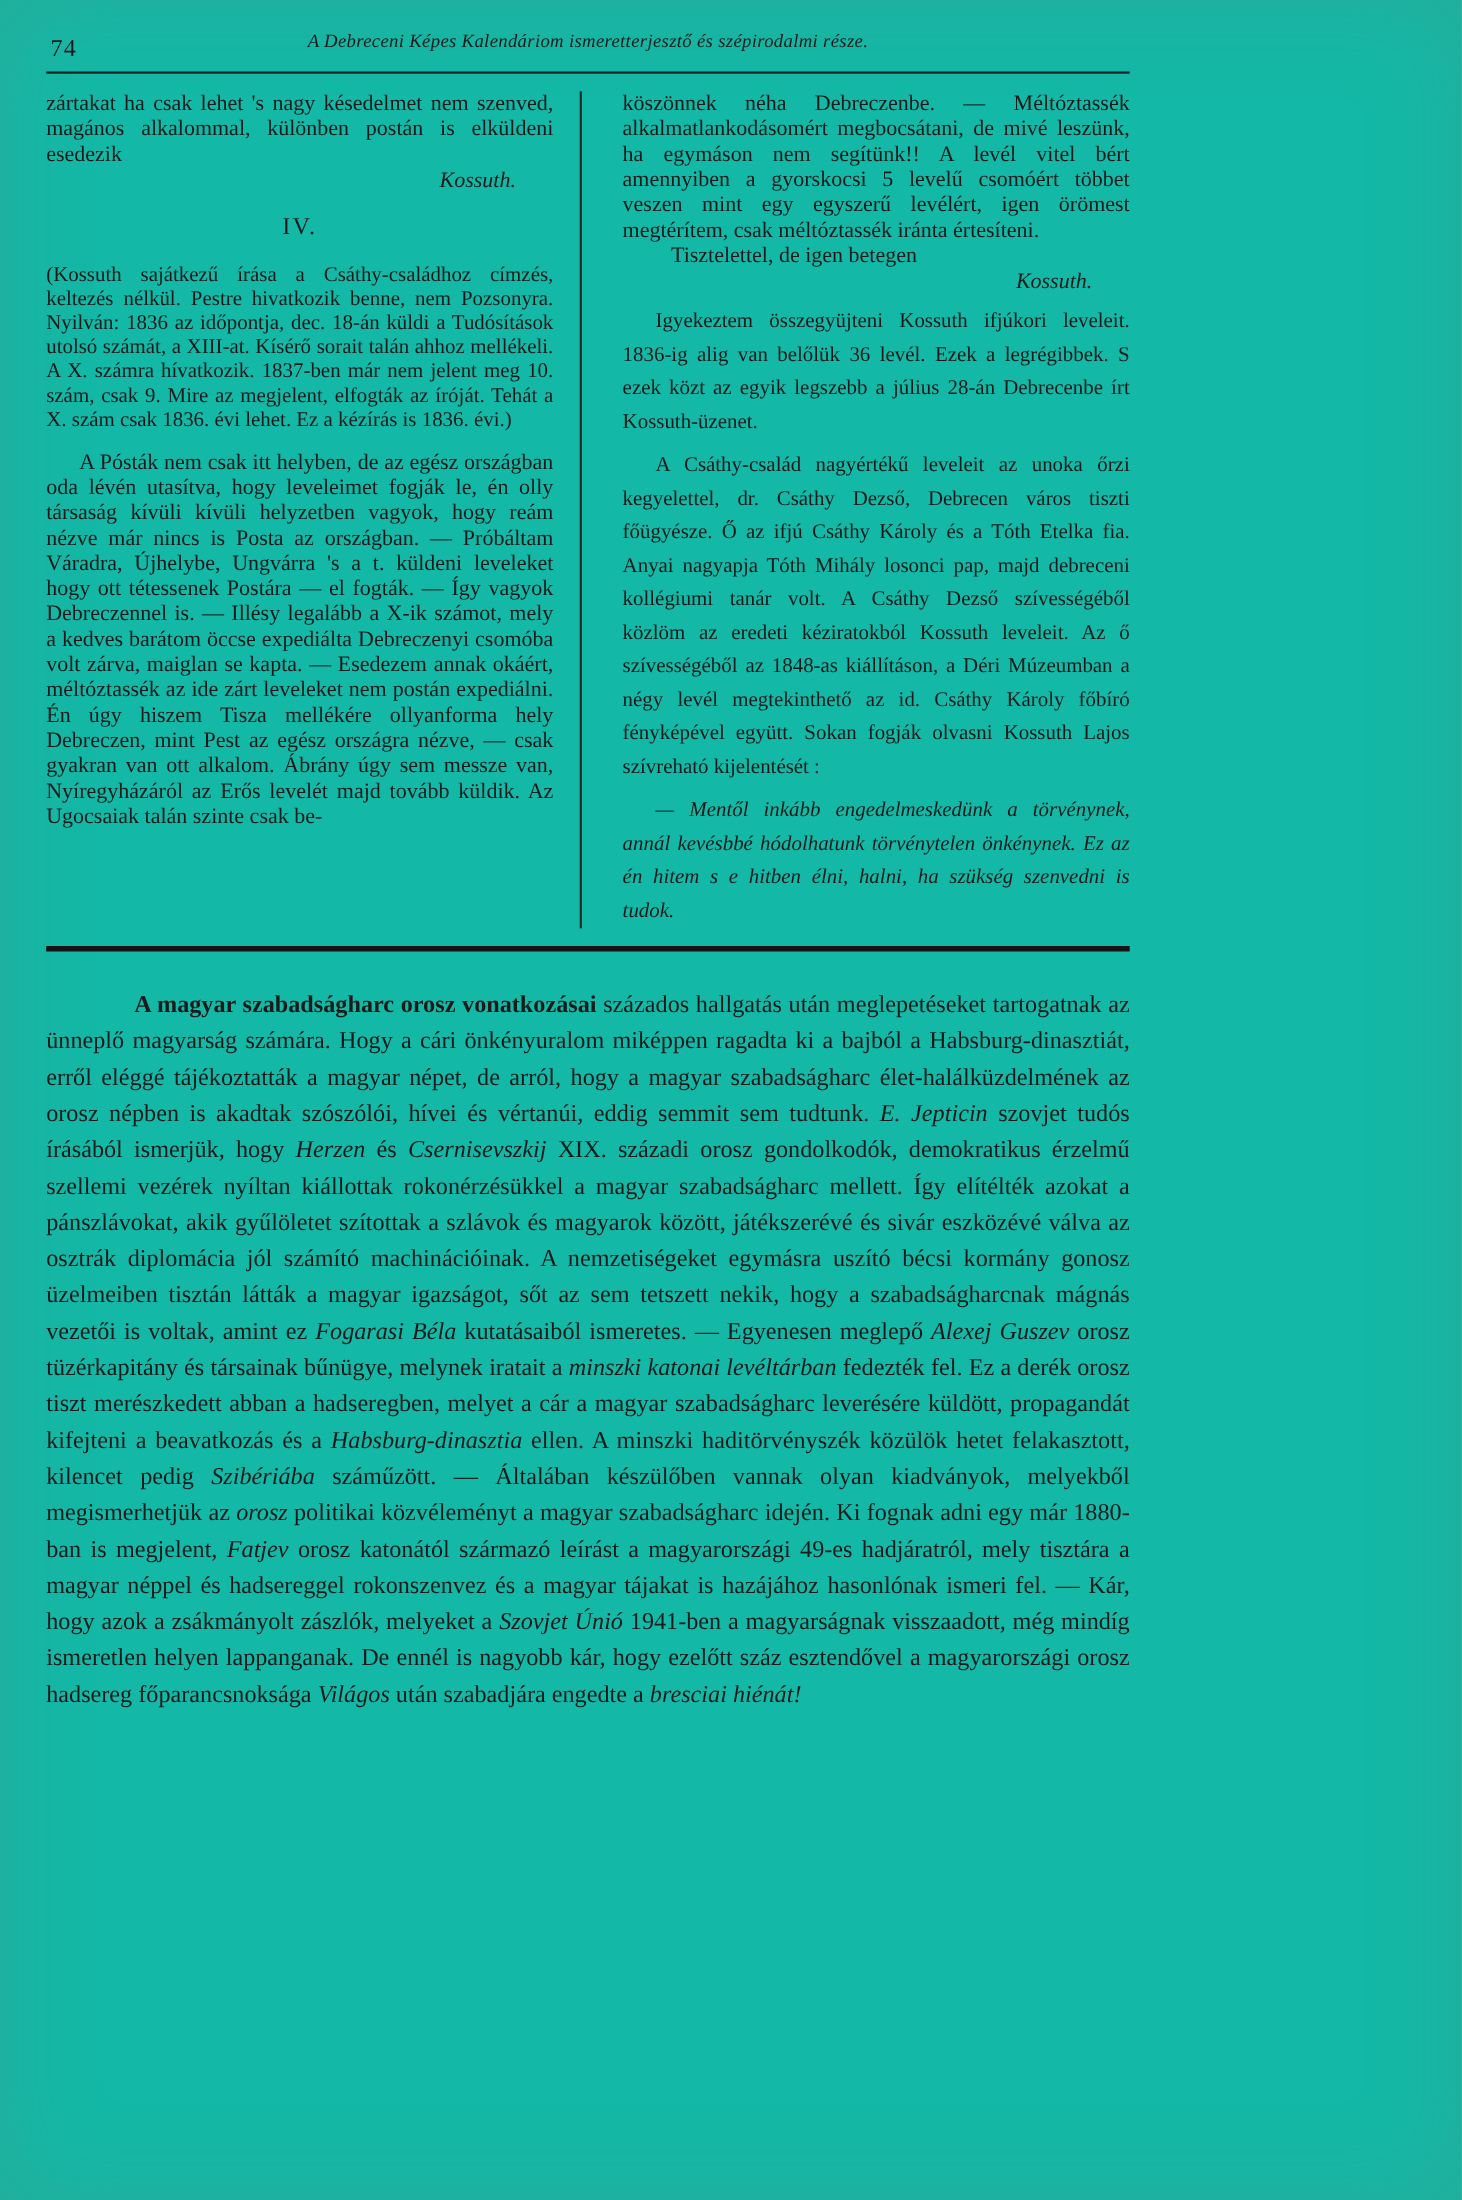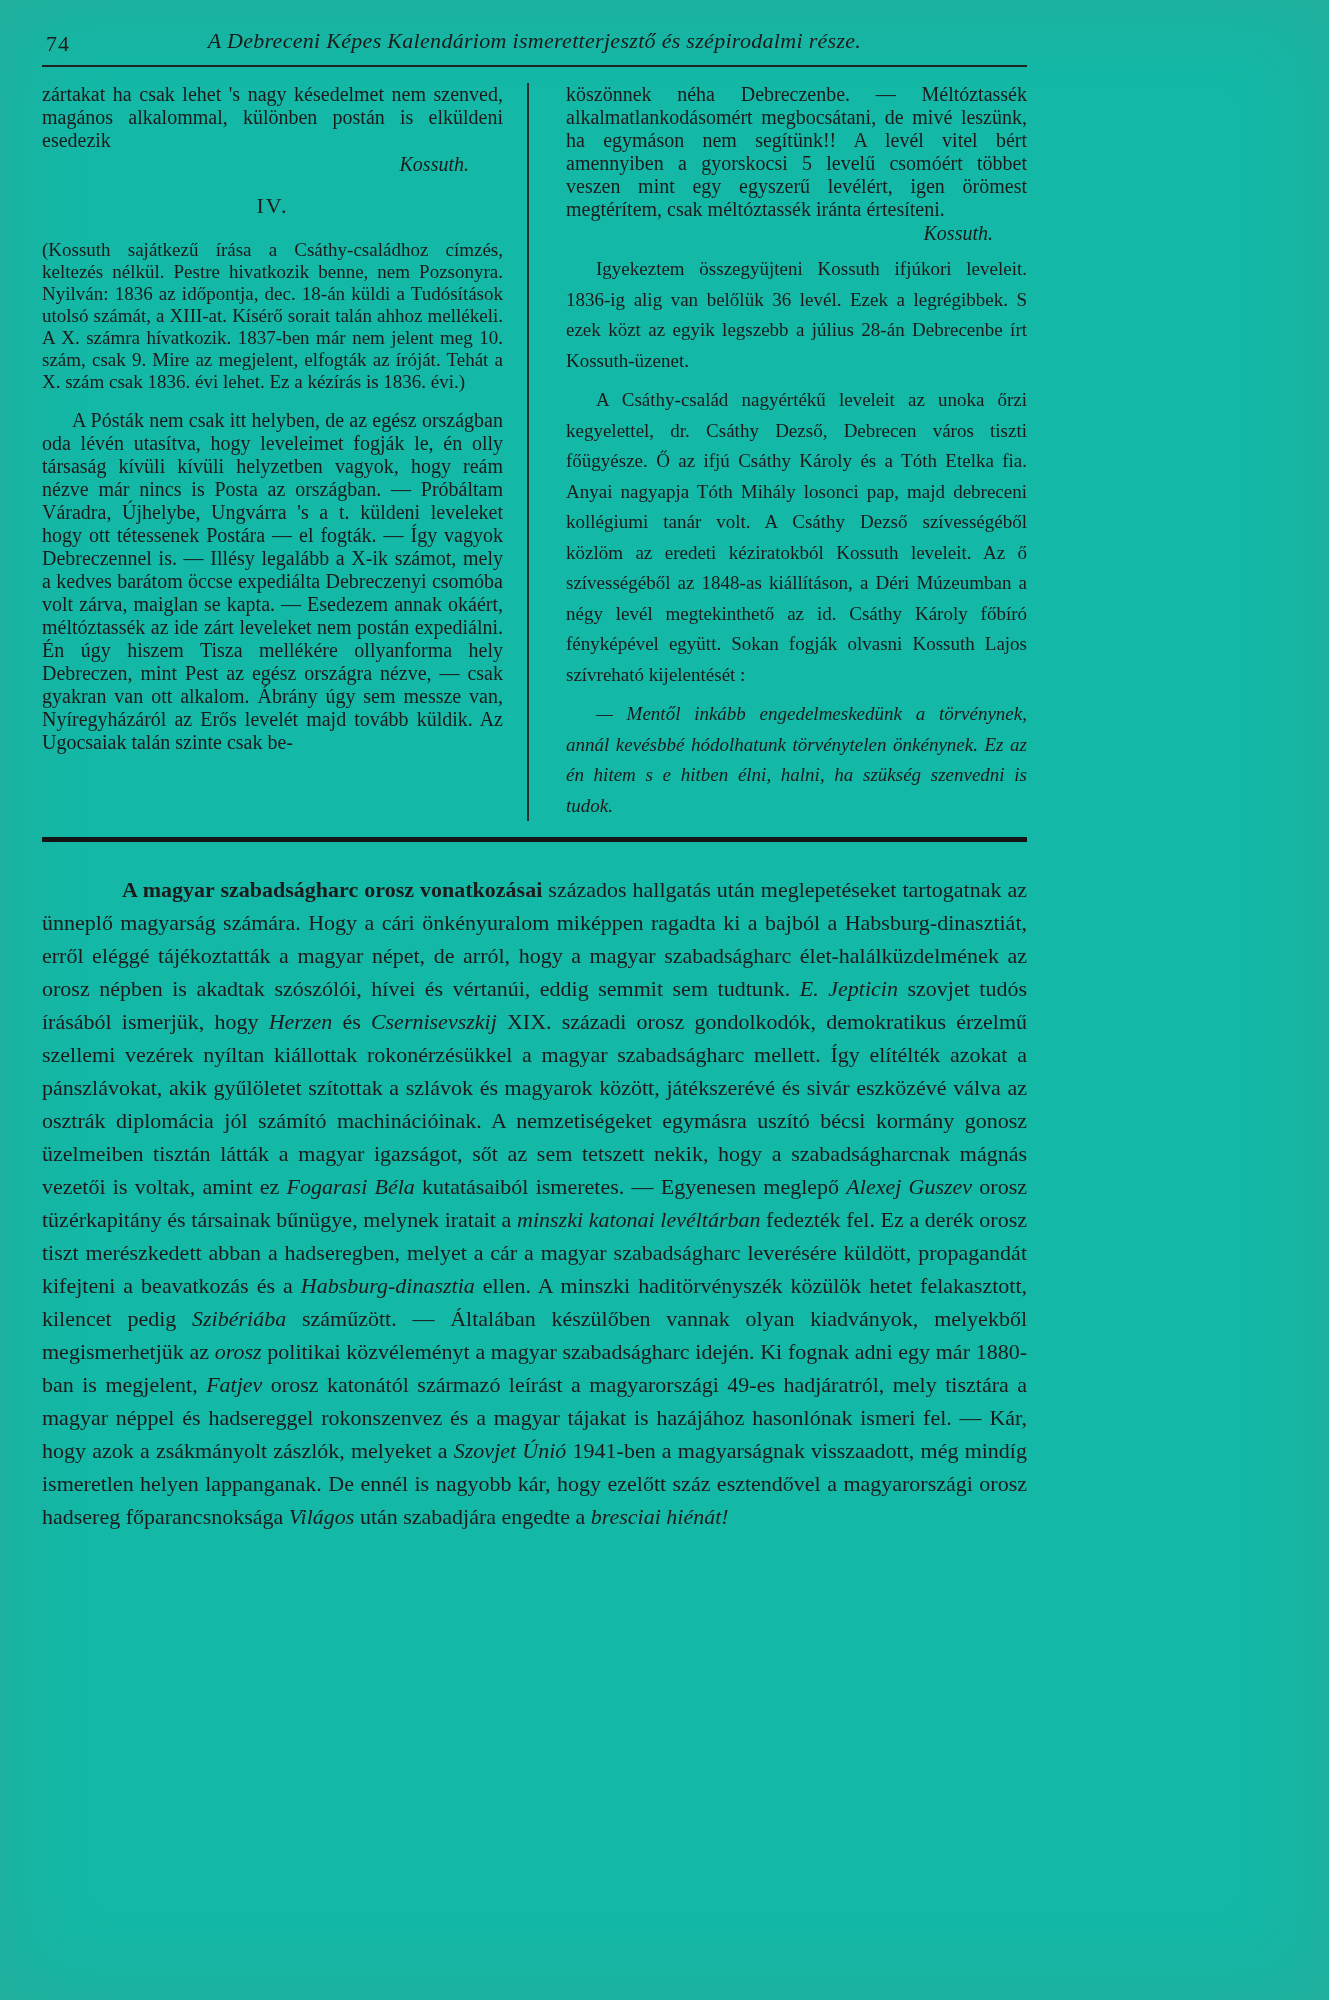--- a/index.html
+++ b/index.html
@@ -10,21 +10,21 @@
     background:#14b8a6;
     color:#1b1b1b;
     font-family:"Liberation Serif","DejaVu Serif",serif;
     overflow:hidden;
     box-shadow:inset 0 0 90px rgba(120,115,100,0.18);
   }
   .content { position:absolute; left:42px; top:28px; width:985px; }
 
   .page-header { position:relative; height:34px; }
   .page-num { position:absolute; left:4px; top:3px; font-size:22px; letter-spacing:1px; }
-  .running-title { display:block; text-align:center; font-style:italic; font-size:22px; letter-spacing:0.3px; }
+  .running-title { display:block; text-align:center; font-style:italic; font-size:17px; letter-spacing:0.3px; }
   .header-rule { border-bottom:2px solid #222; margin-top:3px; }
 
   .columns { display:flex; align-items:stretch; margin-top:16px; }
   .col { flex:1 1 0; text-align:justify; }
   .col-left  { padding-right:24px; font-size:20px; line-height:23px; }
   .col-right { padding-left:37px; font-size:20px; line-height:23px; }
   .col-divider { width:2px; background:#2c2c2c; }
 
   p { text-align:justify; }
   .p-body {}
@@ -59,20 +59,21 @@
       <div class="col col-left">
           <p class="p-body"><span>zártakat ha csak lehet 's nagy késedelmet nem szenved, magános alkalommal, különben postán is elküldeni esedezik</span></p>
           <p class="p-sig"><span class="it">Kossuth.</span></p>
           <p class="p-head"><span>IV.</span></p>
           <p class="p-note"><span>(Kossuth sajátkezű írása a Csáthy-családhoz címzés, keltezés nélkül. Pestre hivatkozik benne, nem Pozsonyra. Nyilván: 1836 az időpontja, dec. 18-án küldi a Tudósítások utolsó számát, a XIII-at. Kísérő sorait talán ahhoz mellékeli. A X. számra hívatkozik. 1837-ben már nem jelent meg 10. szám, csak 9. Mire az megjelent, elfogták az íróját. Tehát a X. szám csak 1836. évi lehet. Ez a kézírás is 1836. évi.)</span></p>
           <p class="p-body indent"><span>A Pósták nem csak itt helyben, de az egész országban oda lévén utasítva, hogy leveleimet fogják le, én olly társaság kívüli kívüli helyzetben vagyok, hogy reám nézve már nincs is Posta az országban. — Próbáltam Váradra, Újhelybe, Ungvárra 's a t. küldeni leveleket hogy ott tétessenek Postára — el fogták. — Így vagyok Debreczennel is. — Illésy legalább a X-ik számot, mely a kedves barátom öccse expediálta Debreczenyi csomóba volt zárva, maiglan se kapta. — Esedezem annak okáért, méltóztassék az ide zárt leveleket nem postán expediálni. Én úgy hiszem Tisza mellékére ollyanforma hely Debreczen, mint Pest az egész országra nézve, — csak gyakran van ott alkalom. Ábrány úgy sem messze van, Nyíregyházáról az Erős levelét majd tovább küldik. Az Ugocsaiak talán szinte csak be-</span></p>
         </div>
       <div class="col-divider"></div>
       <div class="col col-right">
           <p class="p-body"><span>köszönnek néha Debreczenbe. — Méltóztassék alkalmatlankodásomért megbocsátani, de mivé leszünk, ha egymáson nem segítünk!! A levél vitel bért amennyiben a gyorskocsi 5 levelű csomóért többet veszen mint egy egyszerű levélért, igen örömest megtérítem, csak méltóztassék iránta értesíteni.</span></p>
+          <p class="p-closing"><span>Tisztelettel, de igen betegen</span></p>
           <p class="p-sig"><span class="it">Kossuth.</span></p>
           <p class="p-large indent"><span>Igyekeztem összegyüjteni Kossuth ifjúkori leveleit. 1836-ig alig van belőlük 36 levél. Ezek a legrégibbek. S ezek közt az egyik legszebb a július 28-án Debrecenbe írt Kossuth-üzenet.</span></p>
           <p class="p-large indent"><span>A Csáthy-család nagyértékű leveleit az unoka őrzi kegyelettel, dr. Csáthy Dezső, Debrecen város tiszti főügyésze. Ő az ifjú Csáthy Károly és a Tóth Etelka fia. Anyai nagyapja Tóth Mihály losonci pap, majd debreceni kollégiumi tanár volt. A Csáthy Dezső szívességéből közlöm az eredeti kéziratokból Kossuth leveleit. Az ő szívességéből az 1848-as kiállításon, a Déri Múzeumban a négy levél megtekinthető az id. Csáthy Károly főbíró fényképével együtt. Sokan fogják olvasni Kossuth Lajos szívreható kijelentését :</span></p>
           <p class="p-large p-quote indent"><span class="it">— Mentől inkább engedelmeskedünk a törvénynek, annál kevésbbé hódolhatunk törvénytelen önkénynek. Ez az én hitem s e hitben élni, halni, ha szükség szenvedni is tudok.</span></p>
         </div>
     </div>
 
     <div class="thick-rule"></div>
 
     <div class="bottom">

